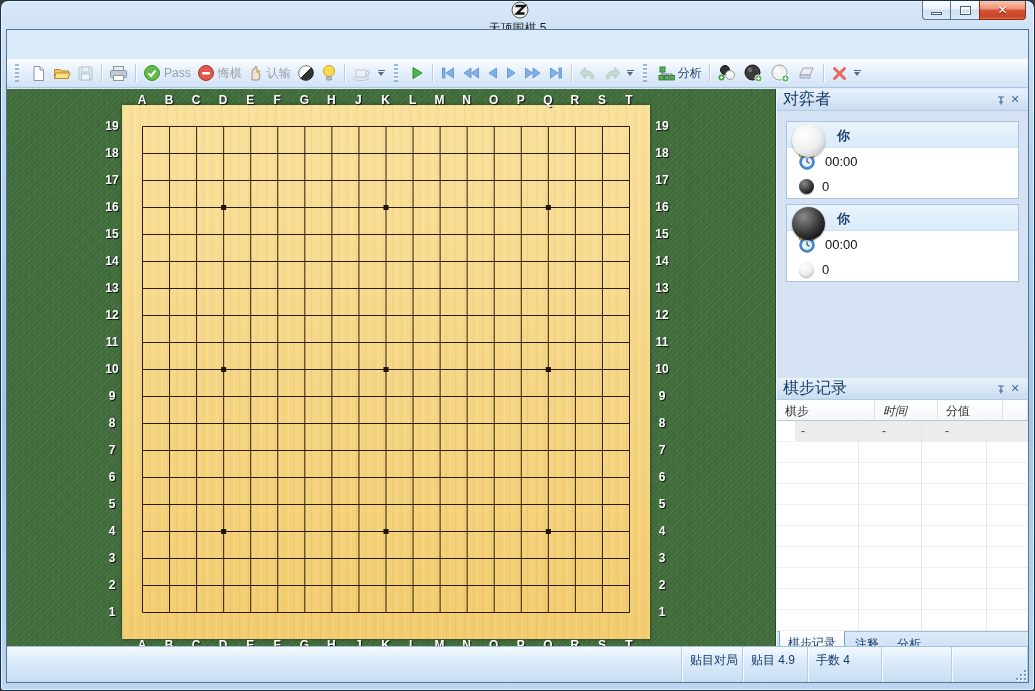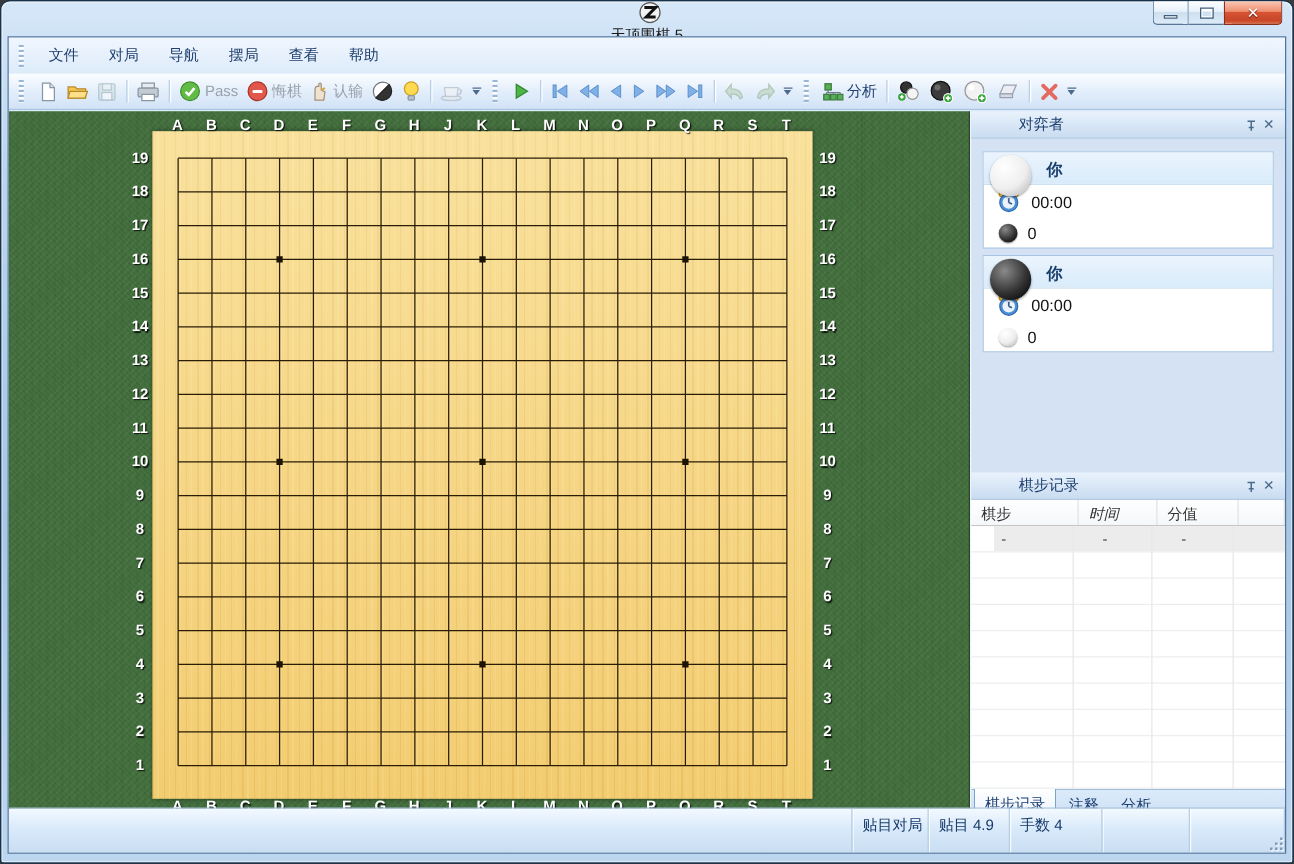--- a/index.html
+++ b/index.html
@@ -73,21 +73,21 @@
       repeating-linear-gradient(90deg, rgba(198,140,40,.22) 0 1px, transparent 1px 4px, rgba(255,240,180,.25) 4px 5px, transparent 5px 9px);
     box-shadow:0 0 4px rgba(0,0,0,.45); }
   .coord { position:absolute; color:#fff; font-size:12px; font-weight:bold;
     text-shadow:1px 1px 1px rgba(0,0,0,.85); transform:translate(-50%,-50%); white-space:nowrap; }
 
   
   .side-panel { width:252px; flex:none; display:flex; flex-direction:column; background:#d4e2f3;
     border-left:1px solid #eef5fc; }
   .panel-header { height:22px; flex:none; display:flex; align-items:center; padding:0 6px;
     background:linear-gradient(180deg,#e9f2fc,#c9dcf1); border-bottom:1px solid #b3cbe4; }
-  .panel-title { flex:1; font-size:12px; color:#1c3f6e;margin-left:32px; }
+  .panel-title { flex:1; font-size:16px; color:#1c3f6e; }
   .pin-icon, .panel-close { width:14px; height:14px; display:flex; align-items:center; justify-content:center;
     color:#4a6b8c; font-size:11px; }
   .panel-close { font-weight:bold; }
 
   .players-body { height:267px; flex:none; padding:8px 9px; }
   .player-card { position:relative; height:78px; border:1px solid #a7c5e2; background:#fff; margin-bottom:5px; }
   .card-header { height:26px; background:linear-gradient(180deg,#eaf4fd,#d9ebfa); border-bottom:1px solid #cfe2f2; }
   .player-name { position:absolute; left:50px; top:5px; font-size:13px; font-weight:bold; color:#1b3e70; }
   .avatar { position:absolute; left:5px; top:2px; width:33px; height:33px; border-radius:50%;
     box-shadow:0 1px 2px rgba(0,0,0,.4); }
@@ -144,31 +144,20 @@
           <span class="glyph-max"></span>
         </div>
       <div class="cap-btn close">
           <span class="glyph-close">✕</span>
         </div>
     </div>
   </div>
 
   <div class="client">
 
-    <div class="menubar">
-      <span class="grip"></span>
-      <span style="display:flex;">
-          <span class="menu-item">文件</span>
-          <span class="menu-item">对局</span>
-          <span class="menu-item">导航</span>
-          <span class="menu-item">摆局</span>
-          <span class="menu-item">查看</span>
-          <span class="menu-item">帮助</span>
-        </span>
-    </div>
 
     <div class="toolbars">
       <span class="grip"></span>
 
       <span class="tb-btn">
         <svg width="17" height="17" viewBox="0 0 17 17">
           <path d="M4 1.5 H10 L13.5 5 V15.5 H4 Z" fill="#fff" stroke="#8496a8"></path>
           <path d="M10 1.5 V5 H13.5" fill="#dde6ef" stroke="#8496a8"></path>
         </svg>
       </span>
@@ -567,21 +556,21 @@
             <span class="pin-icon">
               <svg width="10" height="11" viewBox="0 0 10 11">
                   <path d="M2 3 H8 M5 3 V8 M3 8 H7 M5 8 V10.5" stroke="#4a6b8c" stroke-width="1.2"></path>
                 </svg>
             </span>
             <span class="panel-close">✕</span>
           </div>
 
           <div class="moves-table">
             <div class="mt-header">
-                <span class="mt-hcell" style="width: 86px;">棋步</span>
+                <span class="mt-hcell" style="width: 98px;">棋步</span>
                 <span class="mt-hcell" style="width: 63px; font-style: italic;">时间</span>
                 <span class="mt-hcell" style="width: 65px;">分值</span>
                 <span class="mt-hcell" style="flex: 1 1 0%;"></span>
               </div>
             <div>
                 <div class="mt-row selected">
                   <span class="mt-cell" style="width: 81px;">-</span>
                   <span class="mt-cell" style="width: 63px;">-</span>
                   <span class="mt-cell" style="width: 65px;">-</span>
                 </div>

